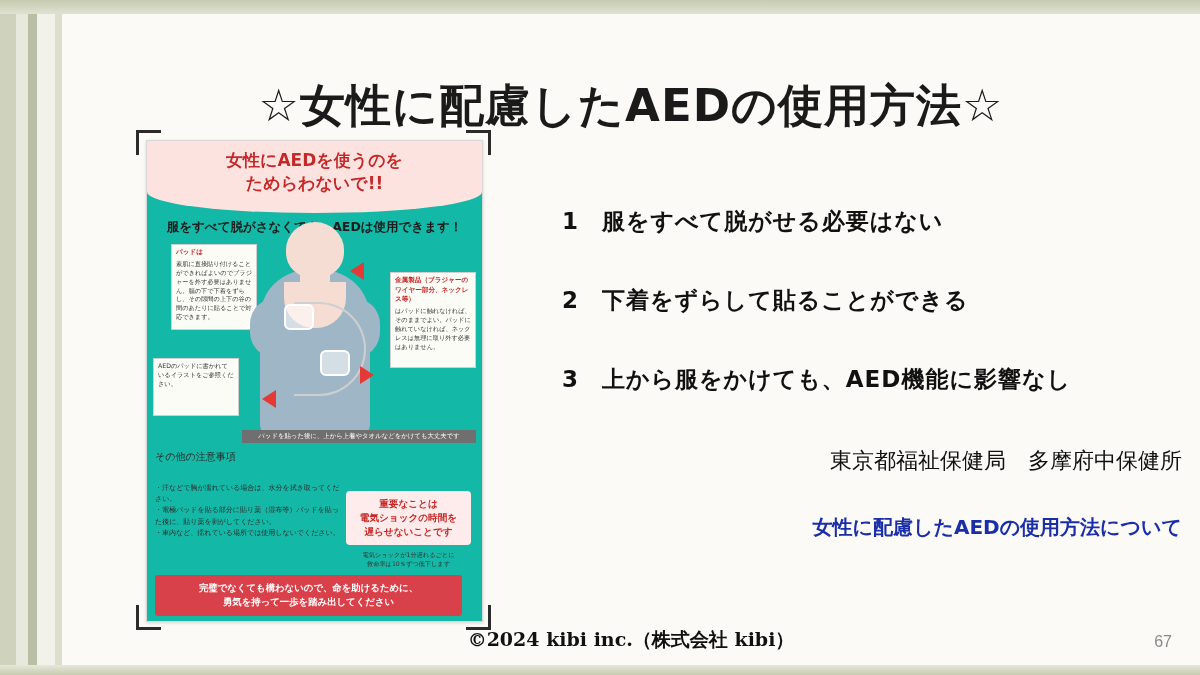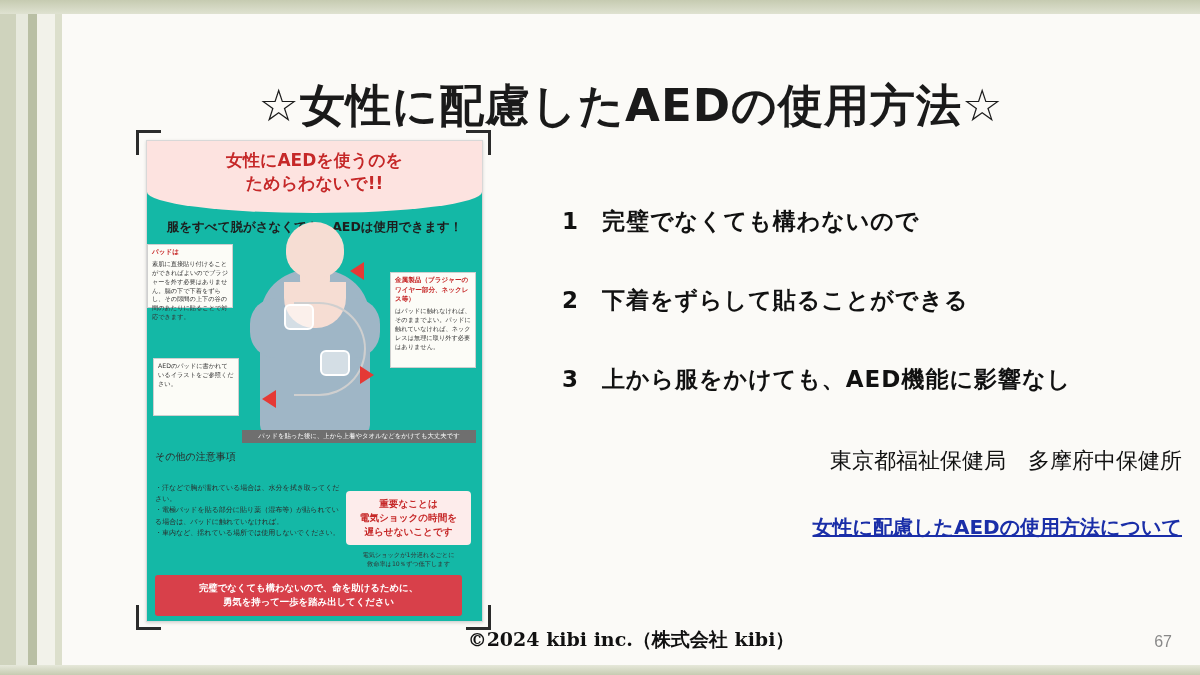--- a/index.html
+++ b/index.html
@@ -130,21 +130,21 @@
     position: absolute;
     border: 1px solid #cfcfcf;
     background: #fcfcf7;
     font-size: 6.2px;
     line-height: 1.45;
     color: #333;
     padding: 3px 4px;
     box-sizing: border-box;
     font-family: "DejaVu Sans", "Liberation Sans", sans-serif;
   }
-  .note-left  { left: 0;  top: 4px;  width: 86px; height: 64px; }
+  .note-left  { left: 24px;  top: 4px;  width: 86px; height: 86px; }
   .note-left2 { left: 6px;  top: 118px; width: 86px; height: 58px; }
   .note-right { right: 6px; top: 32px; width: 86px; height: 96px; }
   .note-title { color: #c62828; font-weight: bold; font-size: 6.6px; display:block; margin-bottom:2px;}
 
   .figure {
     position: absolute;
     left: 95px; top: 0; width: 145px; height: 200px;
   }
   .body-shape {
     position: absolute;
@@ -310,21 +310,20 @@
   }
   .link-line {
     position: absolute;
     left: 500px;
     top: 500px;
     width: 620px;
     text-align: right;
     font-size: 20px;
     font-weight: bold;
     color: #1a2ea8;
-    text-decoration: underline;
     cursor: pointer;
     font-family: "DejaVu Sans", "Liberation Sans", sans-serif;
   }
 
   .copyright {
     position: absolute;
     left: 0; top: 613px;
     width: 1138px;
     text-align: center;
     font-size: 19px;
@@ -402,21 +401,21 @@
           </div>
 
           <div class="strip-note">パッドを貼った後に、上から上着やタオルなどをかけても大丈夫です</div>
         </div>
 
         <div class="p-notes">
           <div class="hdr">その他の注意事項</div>
           <div class="p-notes-row">
             <div class="p-notes-left">
               <div>・<span>汗などで胸が濡れている場合は、水分を拭き取ってください。</span></div>
-              <div>・<span>電極パッドを貼る部分に貼り薬（湿布等）が貼られている場合は、パッドに触れていなければ。</span></div>
+              <div>・<span>電極パッドを貼る部分に貼り薬（湿布等）パッドを貼った後に、貼り薬を剥がしてください。</span></div>
               <div>・<span>車内など、揺れている場所では使用しないでください。</span></div>
             </div>
             <div class="p-notes-right">
               <div class="imp-box" style="white-space:pre-line">重要なことは
 電気ショックの時間を
 遅らせないことです</div>
               <div class="imp-sub" style="white-space:pre-line">電気ショックが1分遅れるごとに
 救命率は10％ずつ低下します</div>
             </div>
           </div>
@@ -431,21 +430,21 @@
           <div class="p-addr" style="white-space:pre-line">〒183-0022 東京都府中市宮西町一丁目26番地の1 東京都府中合同庁舎内
 電話：042-362-2334(代)　FAX：042-360-2144</div>
         </div>
 
       </div>
     </div>
 
     <div class="points">
       <div class="point">
         <span class="num">1</span>
-        <span class="txt">完璧でなくても構わないので</span>
+        <span class="txt">服をすべて脱がせる必要はない</span>
       </div>
       <div class="point">
         <span class="num">2</span>
         <span class="txt">下着をずらして貼ることができる</span>
       </div>
       <div class="point">
         <span class="num">3</span>
         <span class="txt">上から服をかけても、AED機能に影響なし</span>
       </div>
     </div>

